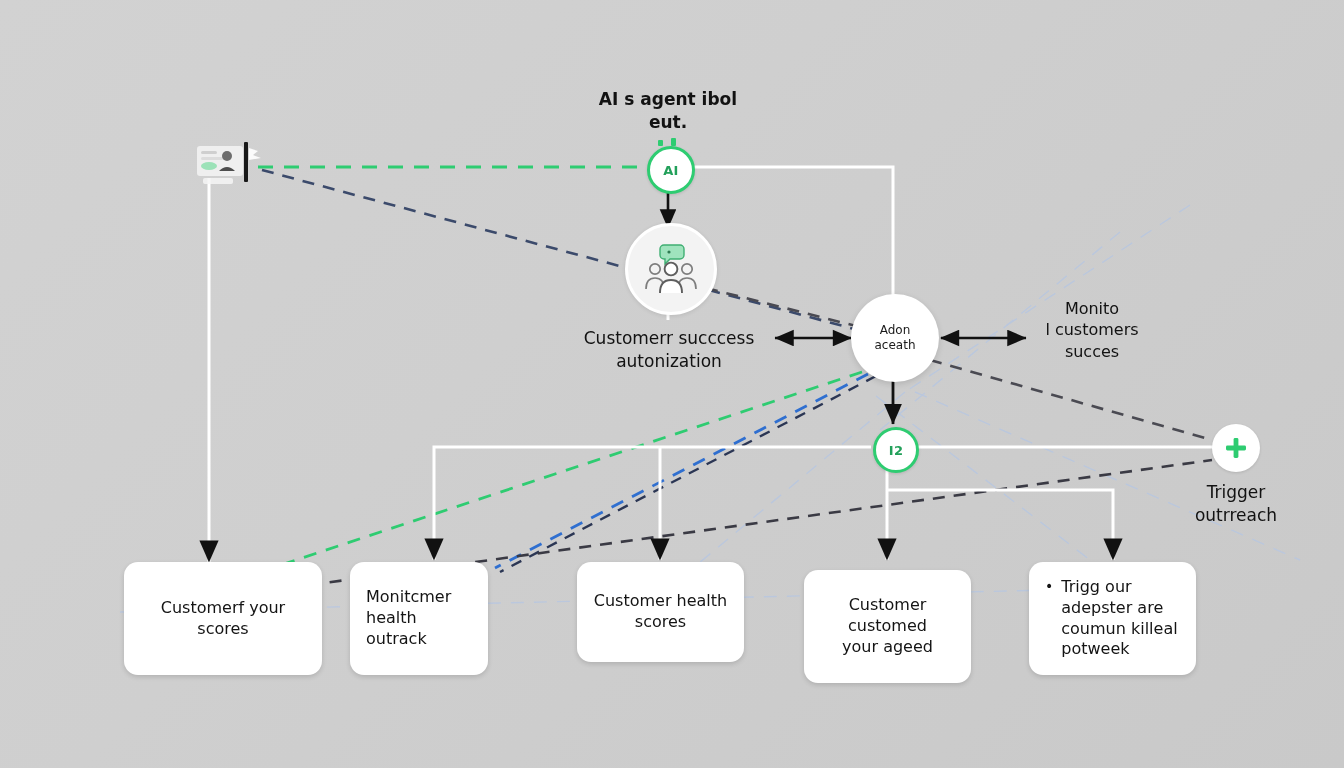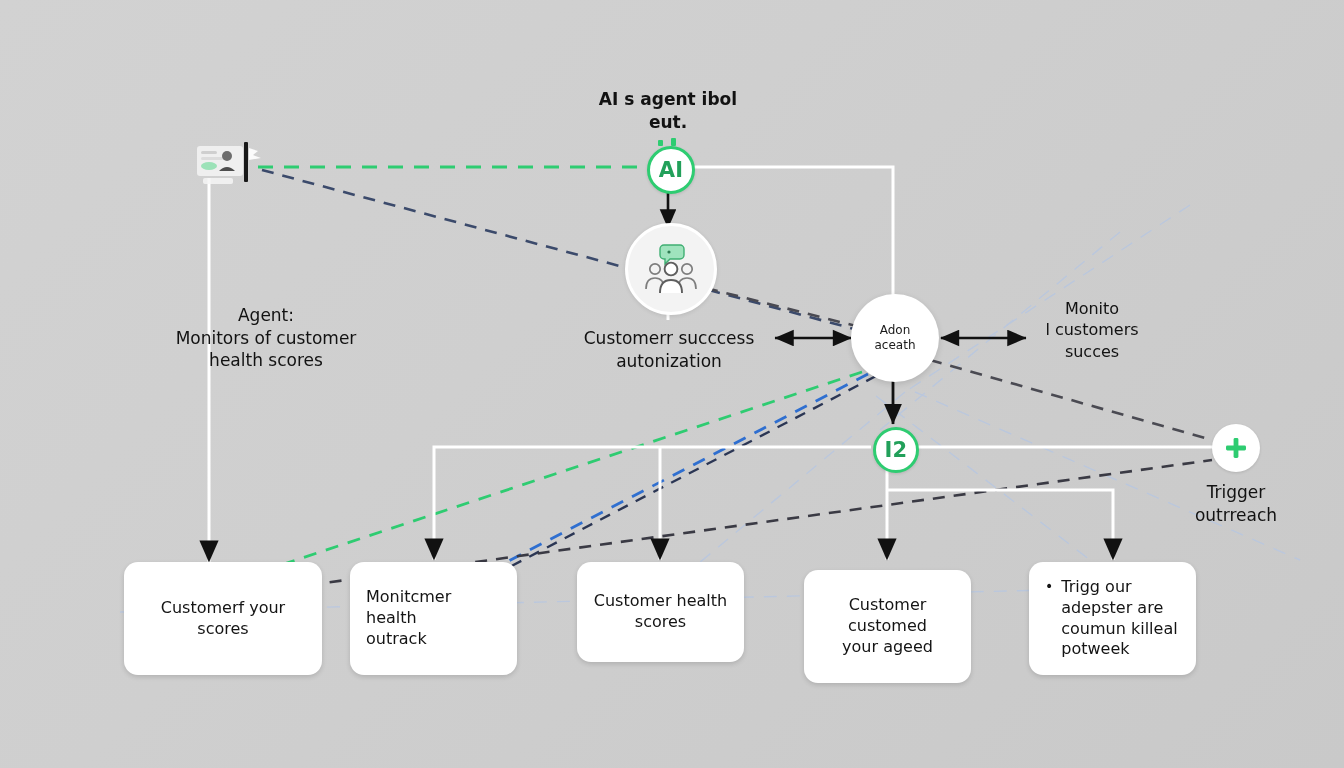--- a/index.html
+++ b/index.html
@@ -29,21 +29,21 @@
     display: flex;
     align-items: center;
     justify-content: center;
     box-shadow: 0 1px 3px rgba(0,0,0,0.12);
   }
   .ring-green {
     border: 3px solid #2ecc71;
   }
   .node-text-green {
     color: #22a05a;
-    font-size: 21px;
+    font-size: 13px;
     font-weight: 600;
     letter-spacing: .3px;
   }
   .ellipse-node {
     position: absolute;
     border-radius: 50%;
     background: #ffffff;
     display: flex;
     flex-direction: column;
     align-items: center;
@@ -231,37 +231,34 @@
 
   <div class="circle-node" style="left:1212px; top:424px; width:48px; height:48px;">
     <svg width="26" height="26" viewBox="0 0 26 26" xmlns="http://www.w3.org/2000/svg">
       <rect x="10.6" y="3" width="4.8" height="20" rx="1.4" fill="#2ecc71"></rect>
       <rect x="3" y="10.6" width="20" height="4.8" rx="1.4" fill="#2ecc71"></rect>
     </svg>
   </div>
   <div class="label" style="left:1146px; top:481px; width:180px;">Trigger
 outrreach</div>
 
-  <div class="label" style="left:148px; top:304px; width:236px;">Agent:
-Monitors of customer
-health scores</div>
 
   <div class="label" style="left:578px; top:327px; width:182px;">Customerr succcess
 autonization</div>
 
   <div class="label small" style="left:1032px; top:298px; width:120px; text-align:center;">Monito
 l customers
 succes</div>
 
   <div class="card center" style="left:124px; top:562px; width:198px; height:113px;">
     <span>Customerf your
 scores</span>
   </div>
 
-  <div class="card leftal" style="left:350px; top:562px; width:167px; height:113px;">
+  <div class="card leftal" style="left:350px; top:562px; width:138px; height:113px;">
     <span>Monitcmer health
 outrack</span>
   </div>
 
   <div class="card center" style="left:577px; top:562px; width:167px; height:100px;">
     <span>Customer health
 scores</span>
   </div>
 
   <div class="card center" style="left:804px; top:562px; width:167px; height:113px;margin-top:8px;">

